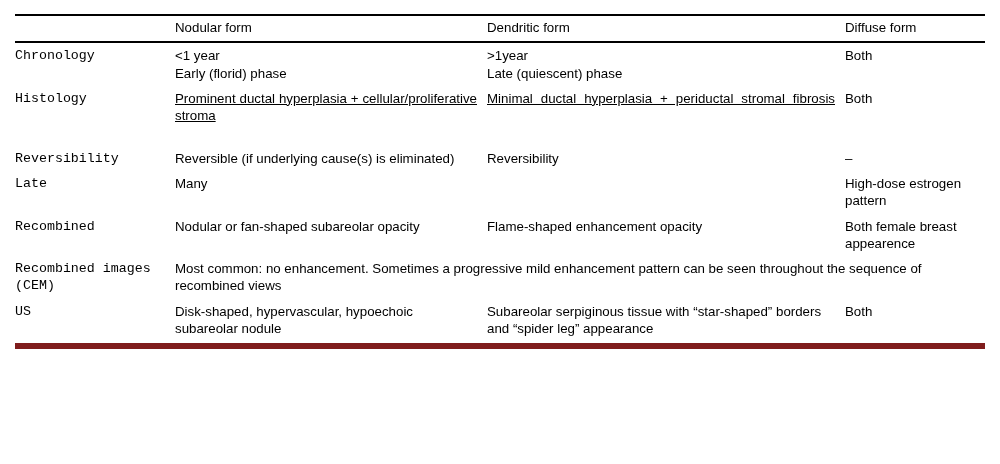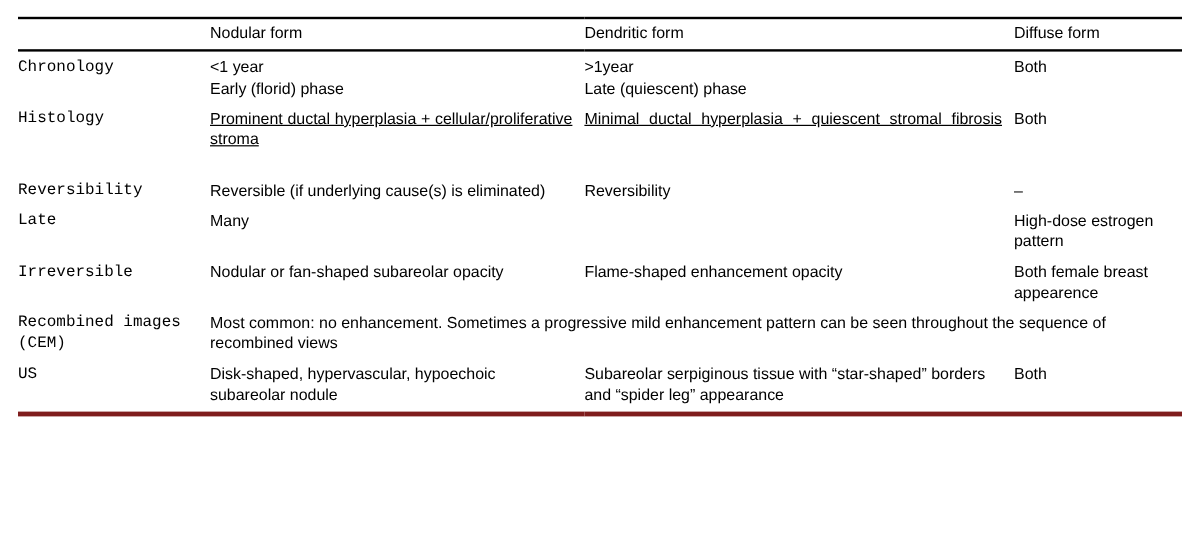--- a/index.html
+++ b/index.html
@@ -45,21 +45,21 @@
   tbody td {
     vertical-align: top;
     text-align: left;
     padding: 4px 10px 4px 0;
     border: none;
   }
   tbody tr.last-row td {
     padding-bottom: 6px;
   }
   tbody tr.bottom-rule td {
-    border-bottom: 4px solid #7f1d1d;
+    border-bottom: 6px solid #7f1d1d;
   }
   td.label-cell { padding-right: 6px; font-family: Liberation Mono, monospace; }
   td.justify { text-align: justify; text-justify: inter-word; text-decoration: underline; }
   td.justify::after {
     content: "";
     display: inline-block;
     width: 100%;
   }
   td.span-cell { text-align: left; }
 </style>
@@ -87,40 +87,40 @@
       <tr>
         <td class="label-cell">Chronology</td>
         <td>&lt;1 year<br>Early (florid) phase</td>
         <td>&gt;1year<br>Late (quiescent) phase</td>
         <td>Both</td>
       </tr>
 
       <tr>
         <td class="label-cell">Histology</td>
         <td class="justify">Prominent ductal hyperplasia + cellular/proliferative stroma</td>
-        <td class="justify">Minimal ductal hyperplasia + quiescent stromal fibrosis</td>
+        <td class="justify">Minimal ductal hyperplasia + periductal stromal fibrosis</td>
         <td>Both</td>
       </tr>
 
       <tr>
         <td class="label-cell">Reversibility</td>
         <td>Reversible (if underlying cause(s) is eliminated)</td>
         <td>Reversibility</td>
         <td>–</td>
       </tr>
 
       <tr>
         <td class="label-cell">Late</td>
         <td>Many</td>
         <td></td>
         <td>High-dose estrogen pattern</td>
       </tr>
 
       <tr>
-        <td class="label-cell">Irreversible</td>
+        <td class="label-cell">Recombined</td>
         <td>Nodular or fan-shaped subareolar opacity</td>
         <td>Flame-shaped enhancement opacity</td>
         <td>Both female breast appearence</td>
       </tr>
 
       <tr>
         <td class="label-cell">Recombined images (CEM)</td>
         <td class="span-cell" colspan="3">Most common: no enhancement. Sometimes a progressive mild enhancement pattern can be seen throughout the sequence of recombined views</td>
       </tr>
 

